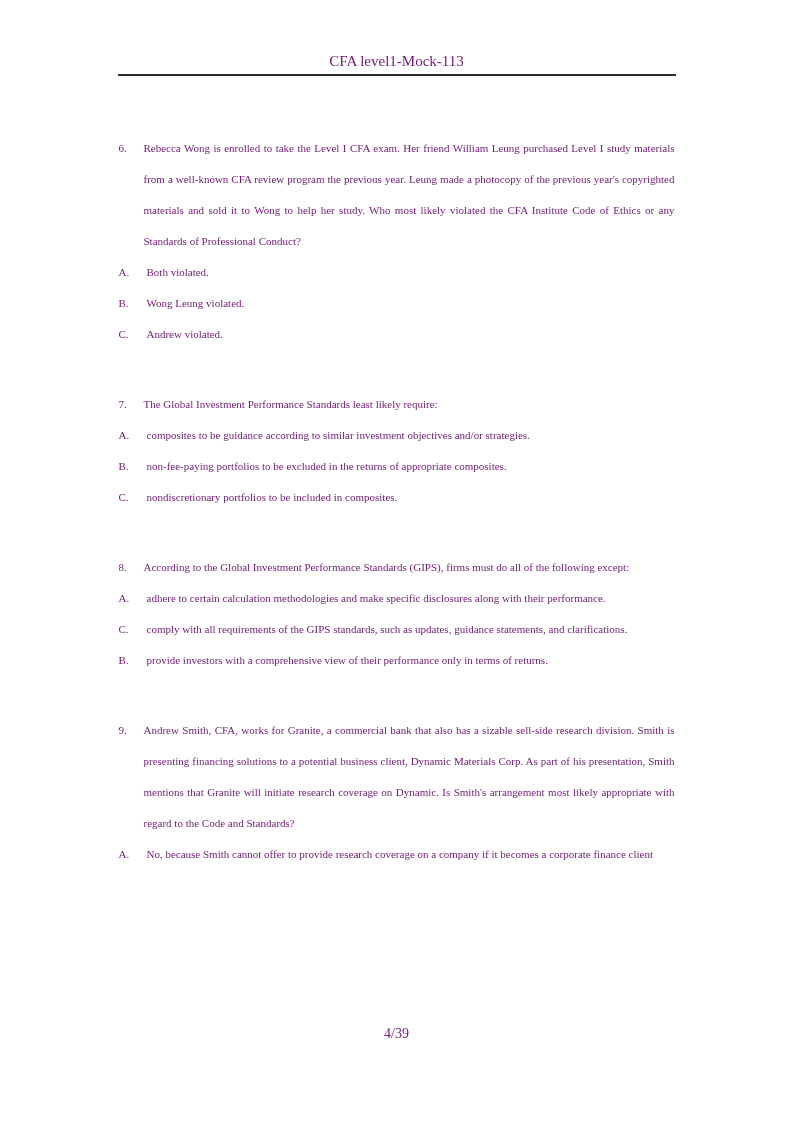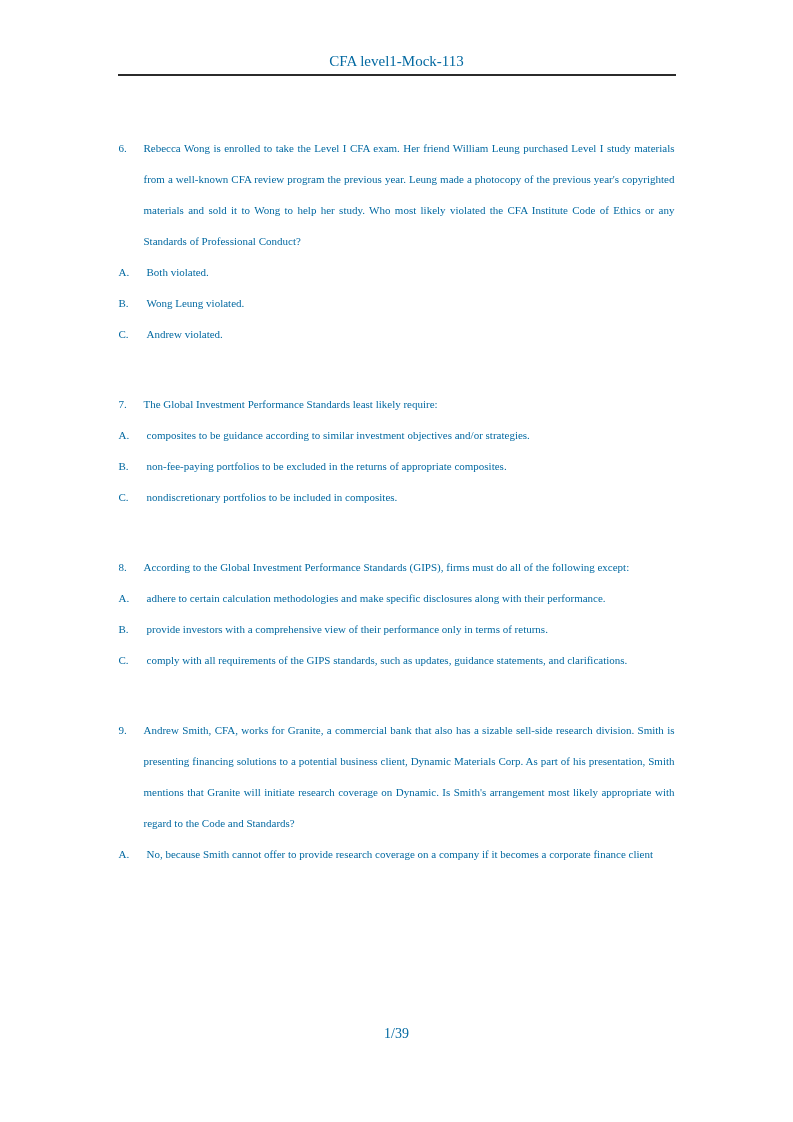--- a/index.html
+++ b/index.html
@@ -6,21 +6,21 @@
     margin: 0;
     padding: 0;
     background: #ffffff;
   }
   .page {
     position: relative;
     width: 654px;
     height: 1122px;
     margin: 0 auto;
     background: #ffffff;
-    color: #0369a1;
+    color: #701a75;
     font-family: "Liberation Serif", serif;
     overflow: hidden;
   }
   .doc-header {
     width: 558px;
     margin: 0 auto;
     padding-top: 51px;
   }
   .doc-title {
     text-align: center;
@@ -105,31 +105,31 @@
 
   <p class="opt"><span class="opt-label">C.</span><span class="opt-text">nondiscretionary portfolios to be included in composites.</span></p>
 </div>
   </section>
 
   <section class="question-block">
     <p class="q-text"><span class="q-num">8.</span><span class="q-body">According to the Global Investment Performance Standards (GIPS), firms must do all of the following except:</span></p>
     <div class="options">
   <p class="opt"><span class="opt-label">A.</span><span class="opt-text">adhere to certain calculation methodologies and make specific disclosures along with their performance.</span></p>
 
+  <p class="opt"><span class="opt-label">C.</span><span class="opt-text">comply with all requirements of the GIPS standards, such as updates, guidance statements, and clarifications.</span></p>
+
   <p class="opt"><span class="opt-label">B.</span><span class="opt-text">provide investors with a comprehensive view of their performance only in terms of returns.</span></p>
-
-  <p class="opt"><span class="opt-label">C.</span><span class="opt-text">comply with all requirements of the GIPS standards, such as updates, guidance statements, and clarifications.</span></p>
 </div>
   </section>
 
   <section class="question-block">
     <p class="q-text"><span class="q-num">9.</span><span class="q-body">Andrew Smith, CFA, works for Granite, a commercial bank that also has a sizable sell-side research division. Smith is presenting financing solutions to a potential business client, Dynamic Materials Corp. As part of his presentation, Smith mentions that Granite will initiate research coverage on Dynamic. Is Smith's arrangement most likely appropriate with regard to the Code and Standards?</span></p>
     <div class="options">
   <p class="opt"><span class="opt-label">A.</span><span class="opt-text">No, because Smith cannot offer to provide research coverage on a company if it becomes a corporate finance client</span></p>
 </div>
   </section>
 </main>
 
   <footer class="doc-footer">
-    <span>1/39</span>
+    <span>4/39</span>
   </footer>
 
 </div>
 
 </body></html>

